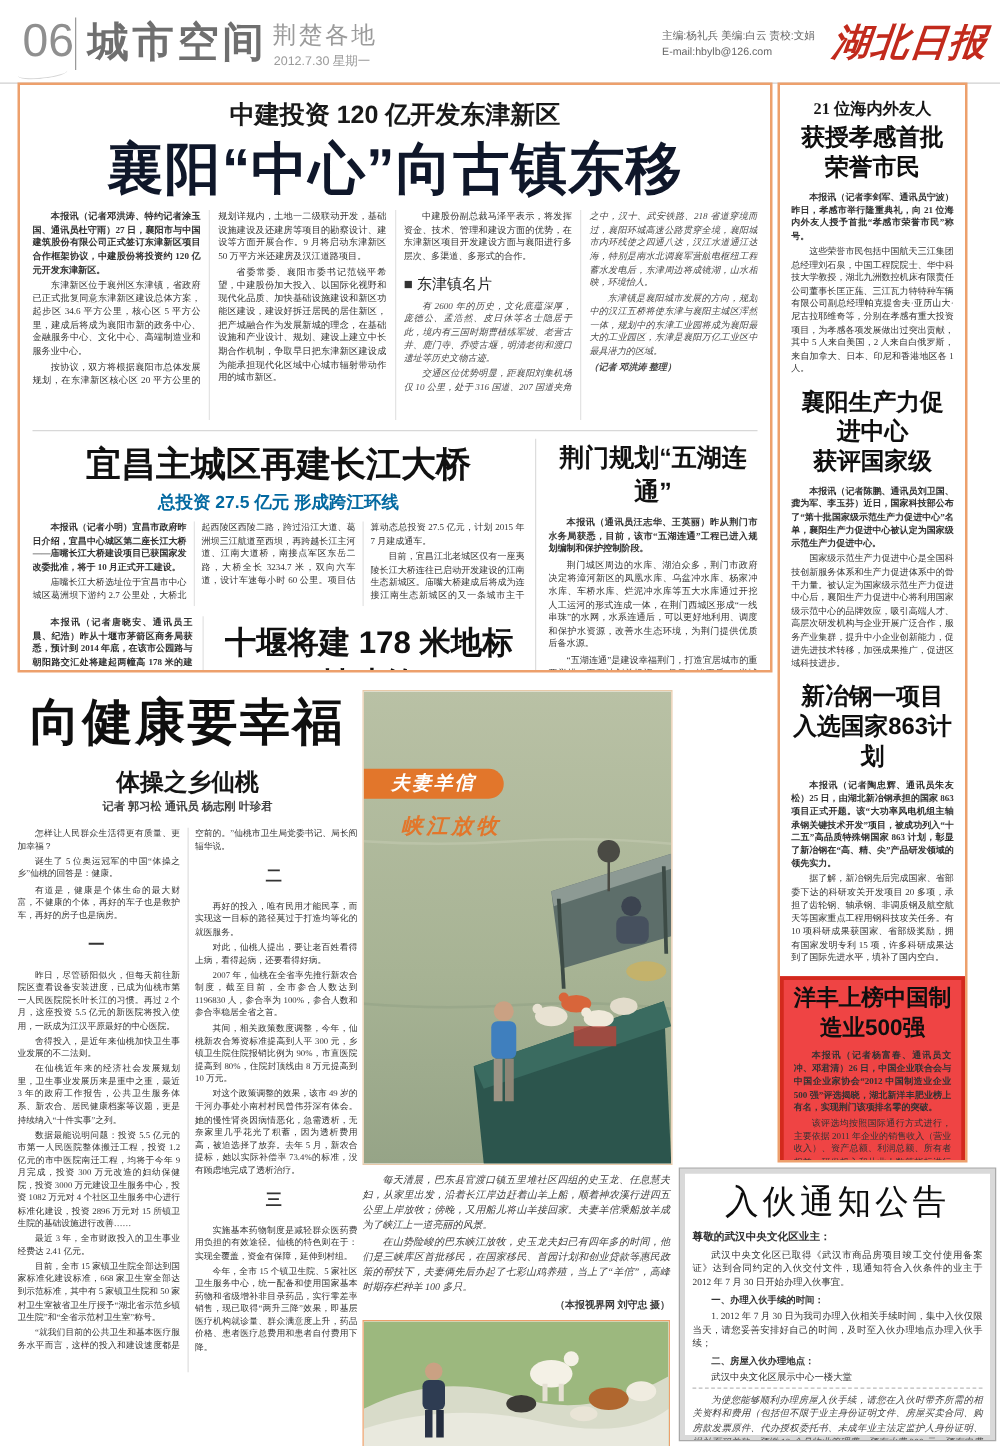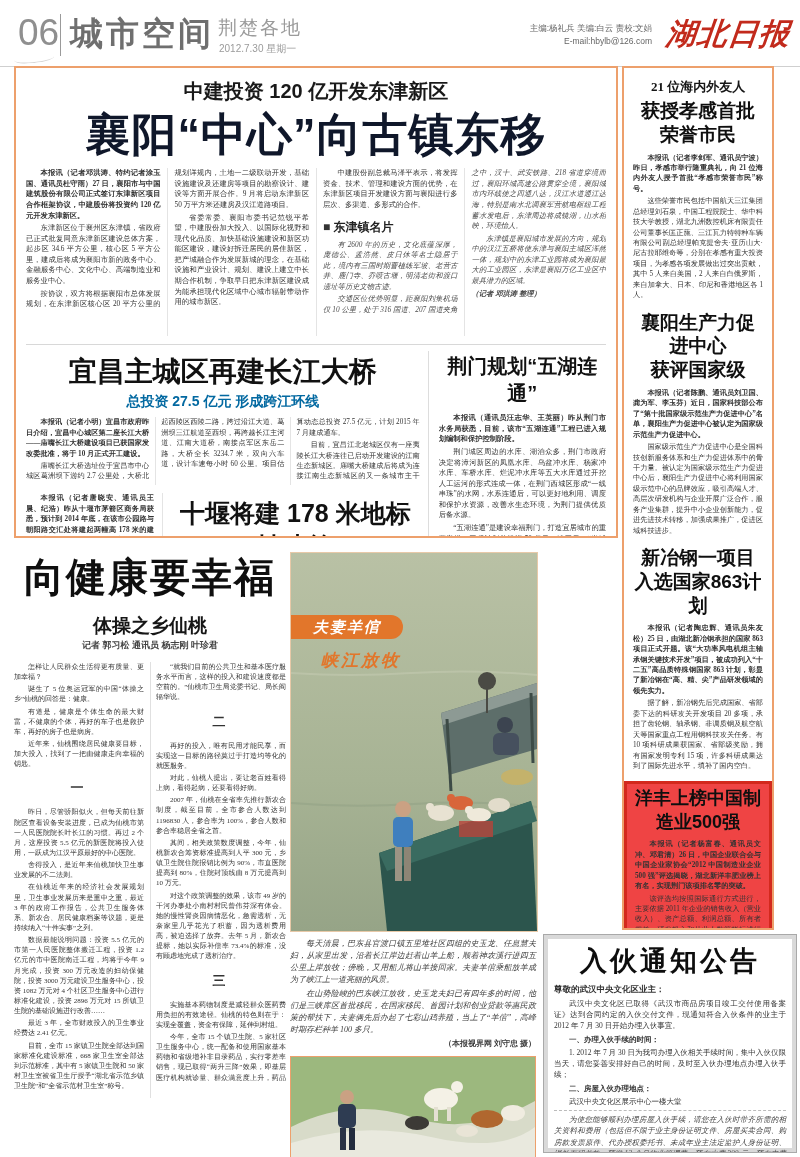--- a/index.html
+++ b/index.html
@@ -7,34 +7,34 @@
         font-family:"Liberation Serif","DejaVu Serif",serif;color:#333;overflow:hidden;}
   .sans{font-family:"Liberation Sans","DejaVu Sans",sans-serif;}
   
   #hdr{position:absolute;top:6px;left:0;right:0;height:52px;}
   #pageno{position:absolute;left:18px;top:6px;font-size:37px;color:#8f8f8f;font-weight:400;}
   #hdr-vline{position:absolute;left:60px;top:8px;width:1px;height:42px;background:#9a9a9a;}
   #section-title{position:absolute;left:70px;top:6px;font-size:33px;font-weight:bold;color:#6f6f6f;letter-spacing:3px;}
   #section-sub{position:absolute;left:218px;top:9px;font-size:19px;color:#9b9b9b;letter-spacing:2px;}
   #section-date{position:absolute;left:219px;top:36px;font-size:10px;color:#9b9b9b;}
   #hdr-squiggle{position:absolute;left:14px;top:48px;width:40px;height:8px;border-bottom:1px solid #bbb;border-radius:50%;transform:rotate(-6deg);opacity:.6;}
-  #masthead-meta{position:absolute;right:148px;top:16px;text-align:right;font-size:8.5px;color:#666;line-height:1.5;}
+  #masthead-meta{position:absolute;right:148px;top:16px;text-align:left;font-size:8.5px;color:#666;line-height:1.5;}
   #paper-logo{position:absolute;right:10px;top:8px;font-size:30px;font-weight:bold;font-style:italic;color:#c22a1c;letter-spacing:1px;transform:skewX(-6deg);}
   #hdr-rule{position:absolute;top:60px;left:0;right:0;height:1px;background:#cfcfcf;}
   
   .b p{margin:0 0 2px 0;text-indent:2em;text-align:justify;line-height:1.45;}
   .lede{font-weight:bold;}
   .it p{font-style:italic;color:#4a4a4a;}
   .credit{text-align:right;font-weight:bold;text-indent:0 !important;}
   
   #main-box{position:absolute;left:14px;top:66px;width:604px;height:472px;border:2px solid #eda06c;box-sizing:border-box;padding:6px 10px;overflow:hidden;}
   #lead-kicker{text-align:center;font-size:20px;font-weight:bold;color:#191919;margin-top:4px;}
   #lead-headline{text-align:center;font-size:45px;font-weight:900;color:#0f172a;letter-spacing:1px;margin:6px 0 10px 0;line-height:1.05;}
   #lead-body{height:168px;column-count:4;column-gap:14px;column-rule:1px solid #e4e4e4;font-size:7.3px;overflow:hidden;}
-  .card-head{font-size:12px;font-weight:bold;color:#222;margin:8px 0 4px 0;text-indent:0 !important;}
+  .card-head{font-size:12px;font-weight:normal;color:#222;margin:8px 0 4px 0;text-indent:0 !important;}
   .card-head .sq{color:#333;}
   #band-rule{border-top:1px solid #d8d8d8;margin:8px 0 6px 0;}
   #band2{display:flex;}
   #band2-left{width:400px;padding-right:8px;}
   #band2-right{width:170px;border-left:1px solid #ddd;padding-left:10px;}
   #yc-headline{text-align:center;font-size:28px;font-weight:900;color:#111;margin:2px 0 2px 0;}
   #yc-sub{text-align:center;font-size:14px;font-weight:bold;color:#0369a1;margin-bottom:6px;}
   #yc-body{height:68px;column-count:3;column-gap:12px;column-rule:1px solid #e4e4e4;font-size:7.2px;overflow:hidden;}
   #sy-wrap{display:flex;margin-top:8px;}
   #sy-col1{width:128px;font-size:7.2px;border-right:1px solid #e4e4e4;padding-right:8px;}
@@ -61,21 +61,21 @@
   #photo2{position:relative;width:244px;height:112px;margin-top:6px;overflow:hidden;border:1px solid #eda06c;}
   
   #right-box{position:absolute;left:622px;top:66px;width:152px;height:864px;border:2px solid #eda06c;box-sizing:border-box;padding:6px 9px;overflow:hidden;}
   .r-kicker{text-align:center;font-size:13px;font-weight:bold;color:#161616;margin-top:4px;}
   .r-head{text-align:center;font-size:19px;font-weight:900;color:#0f0f0f;line-height:1.25;margin:3px 0 6px 0;}
   .r-body{font-size:7.2px;margin-bottom:10px;}
   #yf-box{margin:4px -9px 10px -9px;border:3px solid #d3291d;padding:0 8px;background:#ef4444;}
   #yf-head{text-align:center;font-size:18px;font-weight:900;color:#0f0f0f;margin:2px 0 5px 0;}
   
   #ad{position:absolute;left:543px;top:934px;width:254px;height:219px;border:1px solid #a9a9a9;box-shadow:0 0 0 3px #fff,0 0 0 4px #d9d9d9 inset;box-sizing:border-box;padding:6px 10px;overflow:hidden;}
-  #ad-title{text-align:center;font-size:27px;font-weight:700;color:#0d0d0d;letter-spacing:3px;margin:2px 0 4px 0;}
+  #ad-title{text-align:center;font-size:27px;font-weight:400;color:#0d0d0d;letter-spacing:3px;margin:2px 0 4px 0;}
   #ad .b p{font-size:7.5px;line-height:1.5;}
   .ad-salute{font-weight:bold;text-indent:0 !important;font-size:8.5px !important;}
   .ad-sub{font-weight:bold;}
   #ad-italic{border-top:1px dashed #bbb;border-bottom:1px dashed #bbb;padding:3px 0;margin:3px 0;}
   #ad-italic p{font-style:italic;color:#444;}
 </style>
 </head>
 <body>
 
 <div id="page">
@@ -148,21 +148,20 @@
   </div>
 
   <div id="health">
     <div id="health-headline" class="sans">向健康要幸福</div>
     <div id="health-kicker" class="sans">体操之乡仙桃</div>
     <div id="health-byline" class="sans">记者 郭习松 通讯员 杨志刚 叶珍君</div>
     <div id="health-body" class="b">
       <p>怎样让人民群众生活得更有质量、更加幸福？</p>
       <p>诞生了 5 位奥运冠军的中国“体操之乡”仙桃的回答是：健康。</p>
       <p>有道是，健康是个体生命的最大财富，不健康的个体，再好的车子也是救护车，再好的房子也是病房。</p>
-      <p>近年来，仙桃围绕居民健康要目标，加大投入，找到了一把由健康走向幸福的钥匙。</p>
       <div class="sec-mark sans">一</div>
       <p>昨日，尽管骄阳似火，但每天前往新院区查看设备安装进度，已成为仙桃市第一人民医院院长叶长江的习惯。再过 2 个月，这座投资 5.5 亿元的新医院将投入使用，一跃成为江汉平原最好的中心医院。</p>
       <p>舍得投入，是近年来仙桃加快卫生事业发展的不二法则。</p>
       <p>在仙桃近年来的经济社会发展规划里，卫生事业发展历来是重中之重，最近 3 年的政府工作报告，公共卫生服务体系、新农合、居民健康档案等议题，更是持续纳入“十件实事”之列。</p>
       <p>数据最能说明问题：投资 5.5 亿元的市第一人民医院整体搬迁工程，投资 1.2 亿元的市中医院南迁工程，均将于今年 9 月完成，投资 300 万元改造的妇幼保健院，投资 3000 万元建设卫生服务中心，投资 1082 万元对 4 个社区卫生服务中心进行标准化建设，投资 2896 万元对 15 所镇卫生院的基础设施进行改善……</p>
       <p>最近 3 年，全市财政投入的卫生事业经费达 2.41 亿元。</p>
       <p>目前，全市 15 家镇卫生院全部达到国家标准化建设标准，668 家卫生室全部达到示范标准，其中有 5 家镇卫生院和 50 家村卫生室被省卫生厅授予“湖北省示范乡镇卫生院”和“全省示范村卫生室”称号。</p>
       <p>“就我们目前的公共卫生和基本医疗服务水平而言，这样的投入和建设速度都是空前的。”仙桃市卫生局党委书记、局长阎辐华说。</p>
       <div class="sec-mark sans">二</div>
       <p>再好的投入，唯有民用才能民享，而实现这一目标的路径莫过于打造均等化的就医服务。</p>

